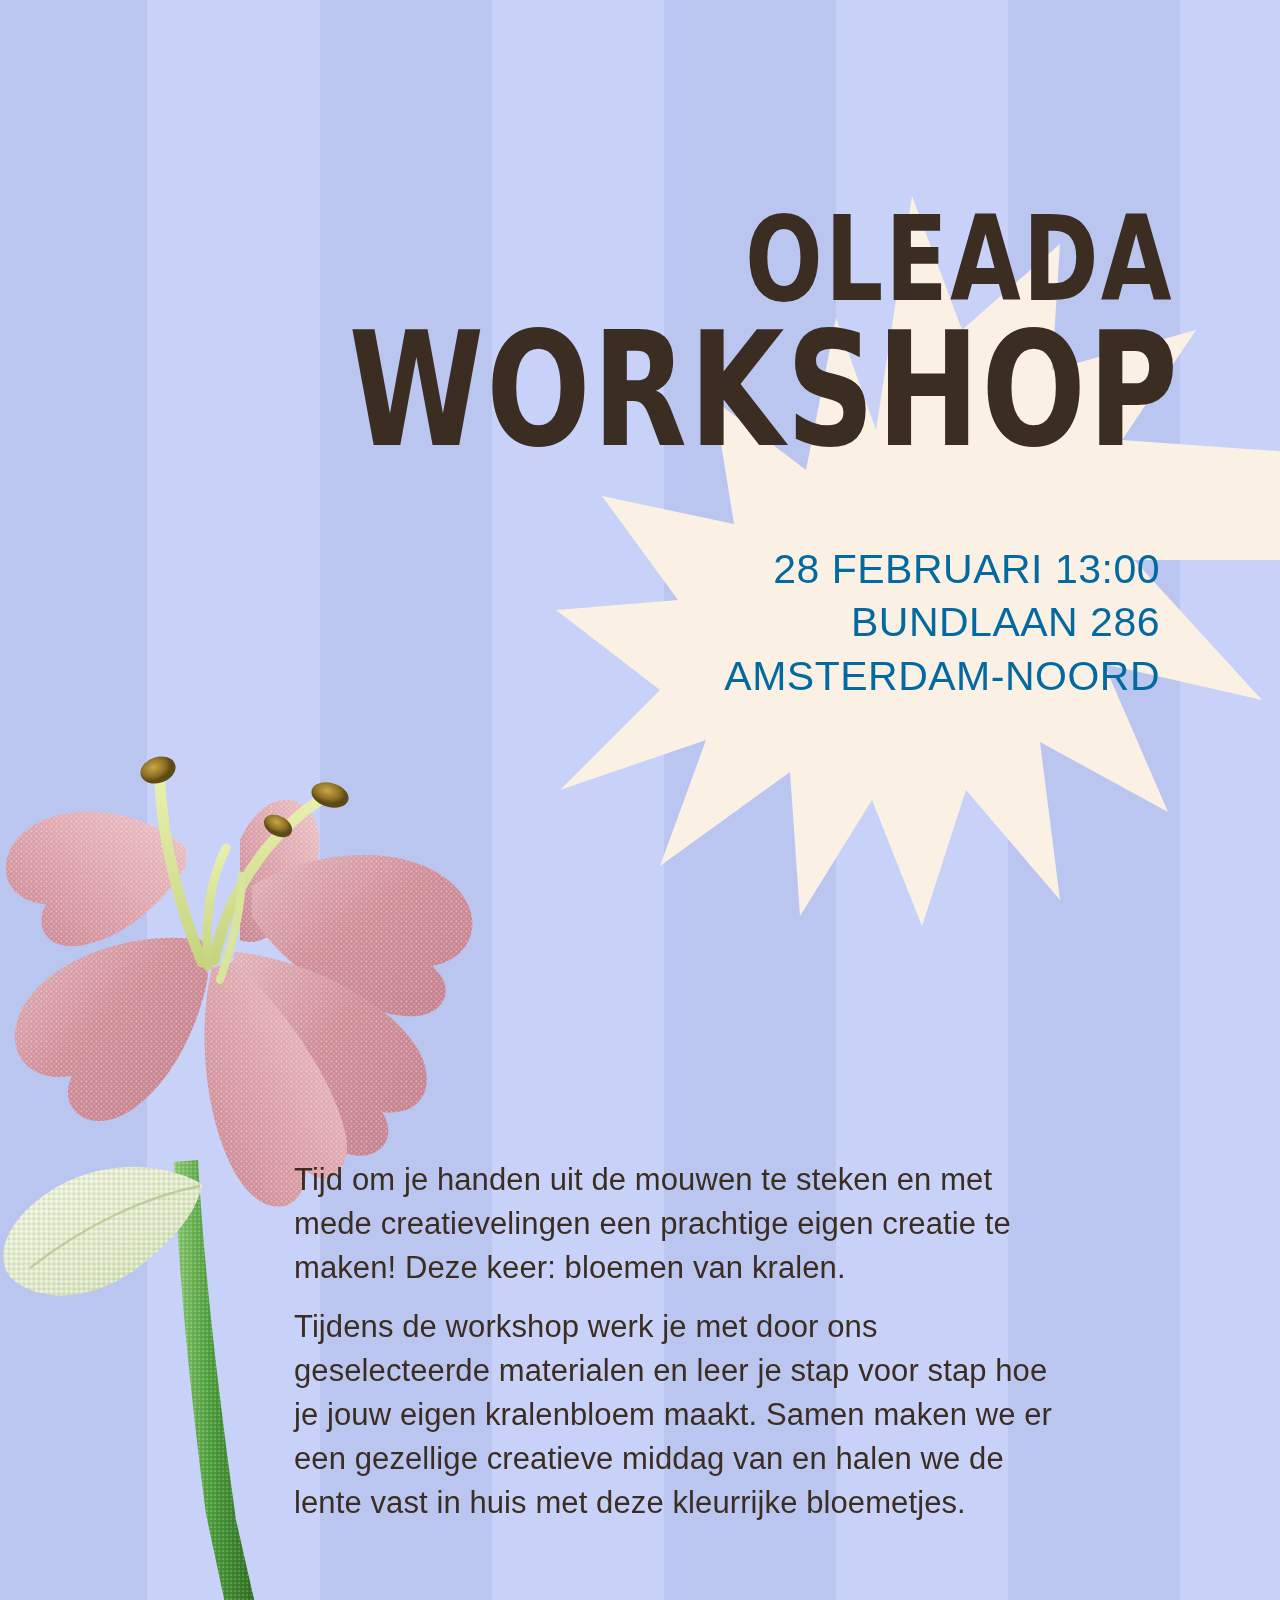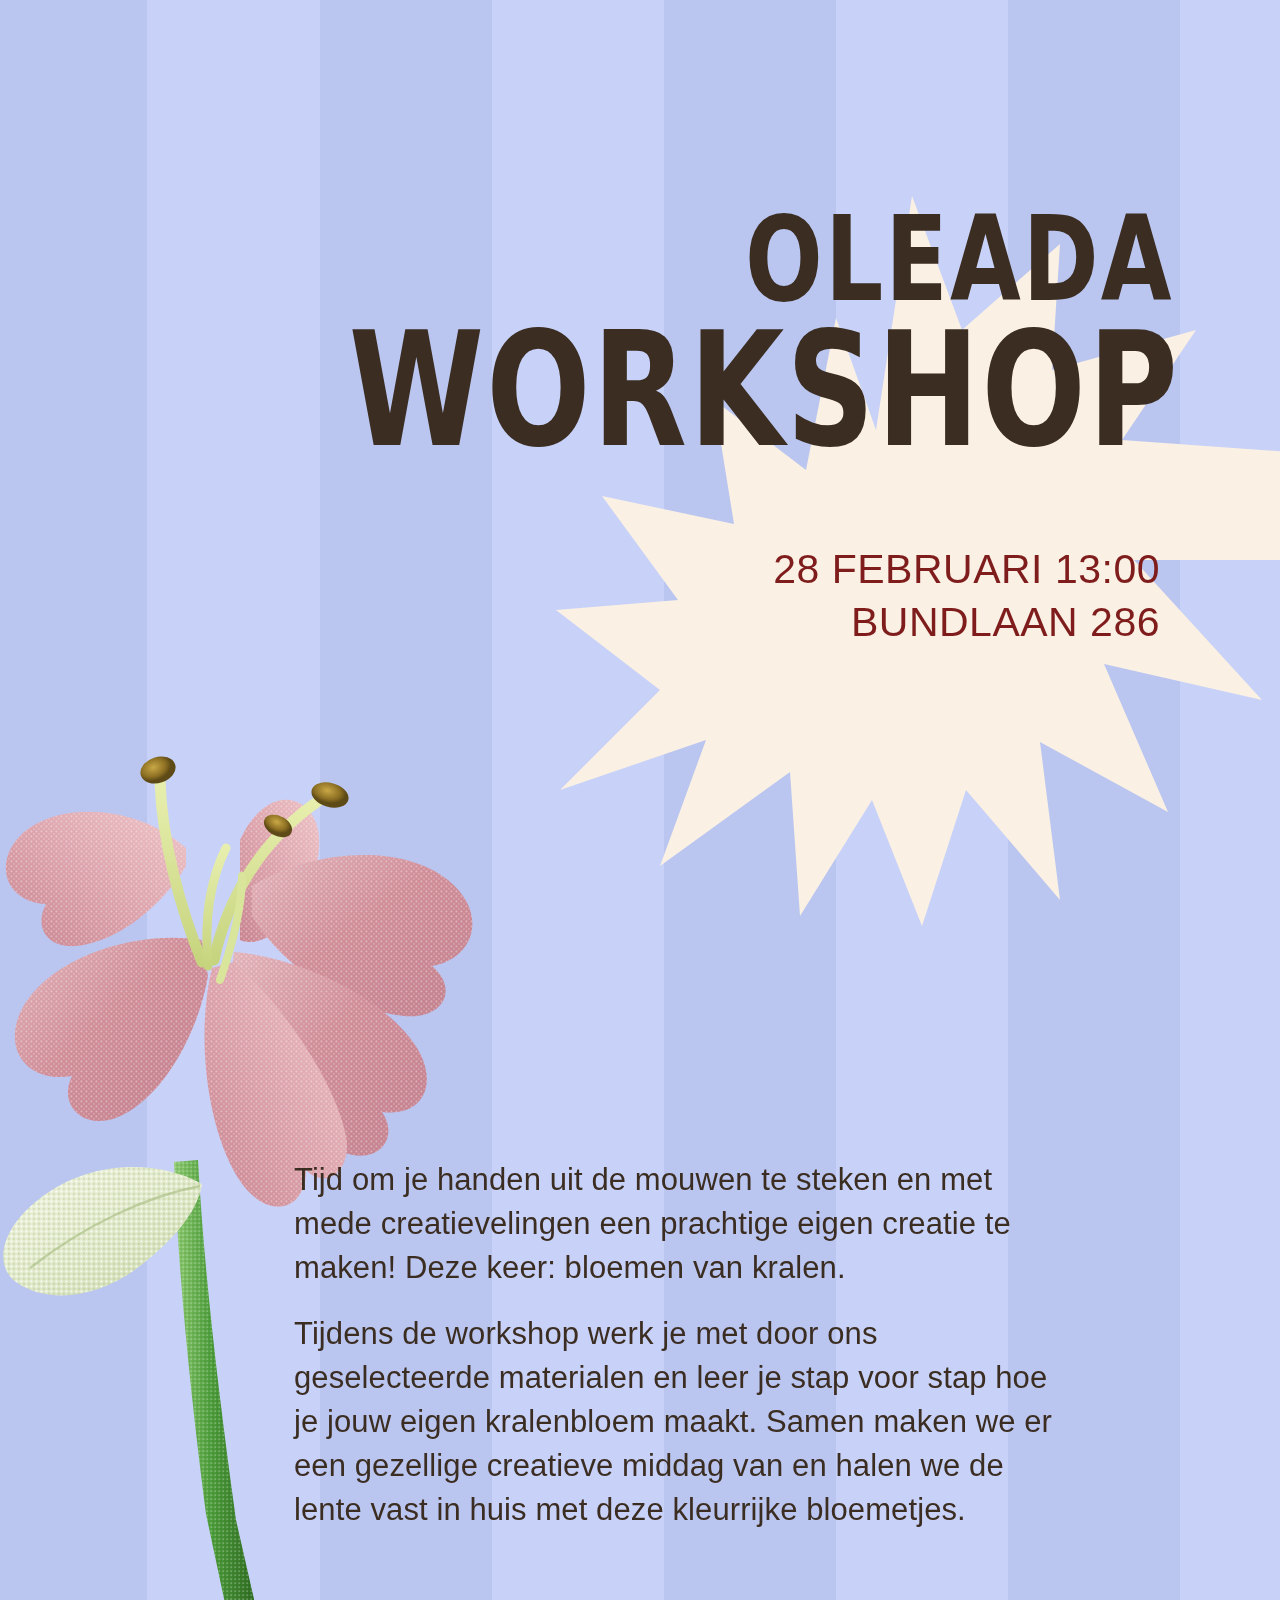--- a/index.html
+++ b/index.html
@@ -67,41 +67,41 @@
   }
   #headline .l1 { font-size:88px; padding-right:6px; }
   #headline .l2 { font-size:118px; margin-top:42px; }
 
   
   #details {
     position:absolute;
     left:500px; top:543px;
     width:660px;
     text-align:right;
-    color:#7f1d1d;
+    color:#0369a1;
     font-size:41px;
     font-weight:400;
     line-height:1.30;
     letter-spacing:0.5px;
     z-index:6;
   }
   #details div { white-space:nowrap; }
 
   
   #body-copy {
     position:absolute;
     left:294px; top:1158px;
     width:760px;
     color:#3B2D21;
     font-size:31px;
     line-height:1.42;
     letter-spacing:0.1px;
     z-index:6;
   }
-  #body-copy p + p { margin-top:22px; }
+  #body-copy p + p { margin-top:15px; }
 </style>
 </head>
 <body>
 
 <div id="poster">
 
   <div id="stripes"></div>
 
   <svg id="burst-layer" viewBox="0 0 1280 1600" preserveAspectRatio="none">
     <polygon fill="#FAF0E4" points="
@@ -140,20 +140,21 @@
   </svg>
 
   <div id="headline">
     <span class="l1">OLEADA</span>
     <span class="l2">WORKSHOP</span>
   </div>
 
   <div id="details">
     <div>28 FEBRUARI 13:00</div>
     <div>BUNDLAAN 286</div>
+    <div>AMSTERDAM-NOORD</div>
   </div>
 
   <svg id="flower-layer" viewBox="0 0 520 920">
     <defs>
       <linearGradient id="gPetal" x1="0" y1="0" x2="1" y2="1">
         <stop offset="0%" stop-color="#E2B3B9"></stop>
         <stop offset="45%" stop-color="#D08D98"></stop>
         <stop offset="100%" stop-color="#C27F8C"></stop>
       </linearGradient>
       <linearGradient id="gPetal2" x1="0" y1="1" x2="1" y2="0">

